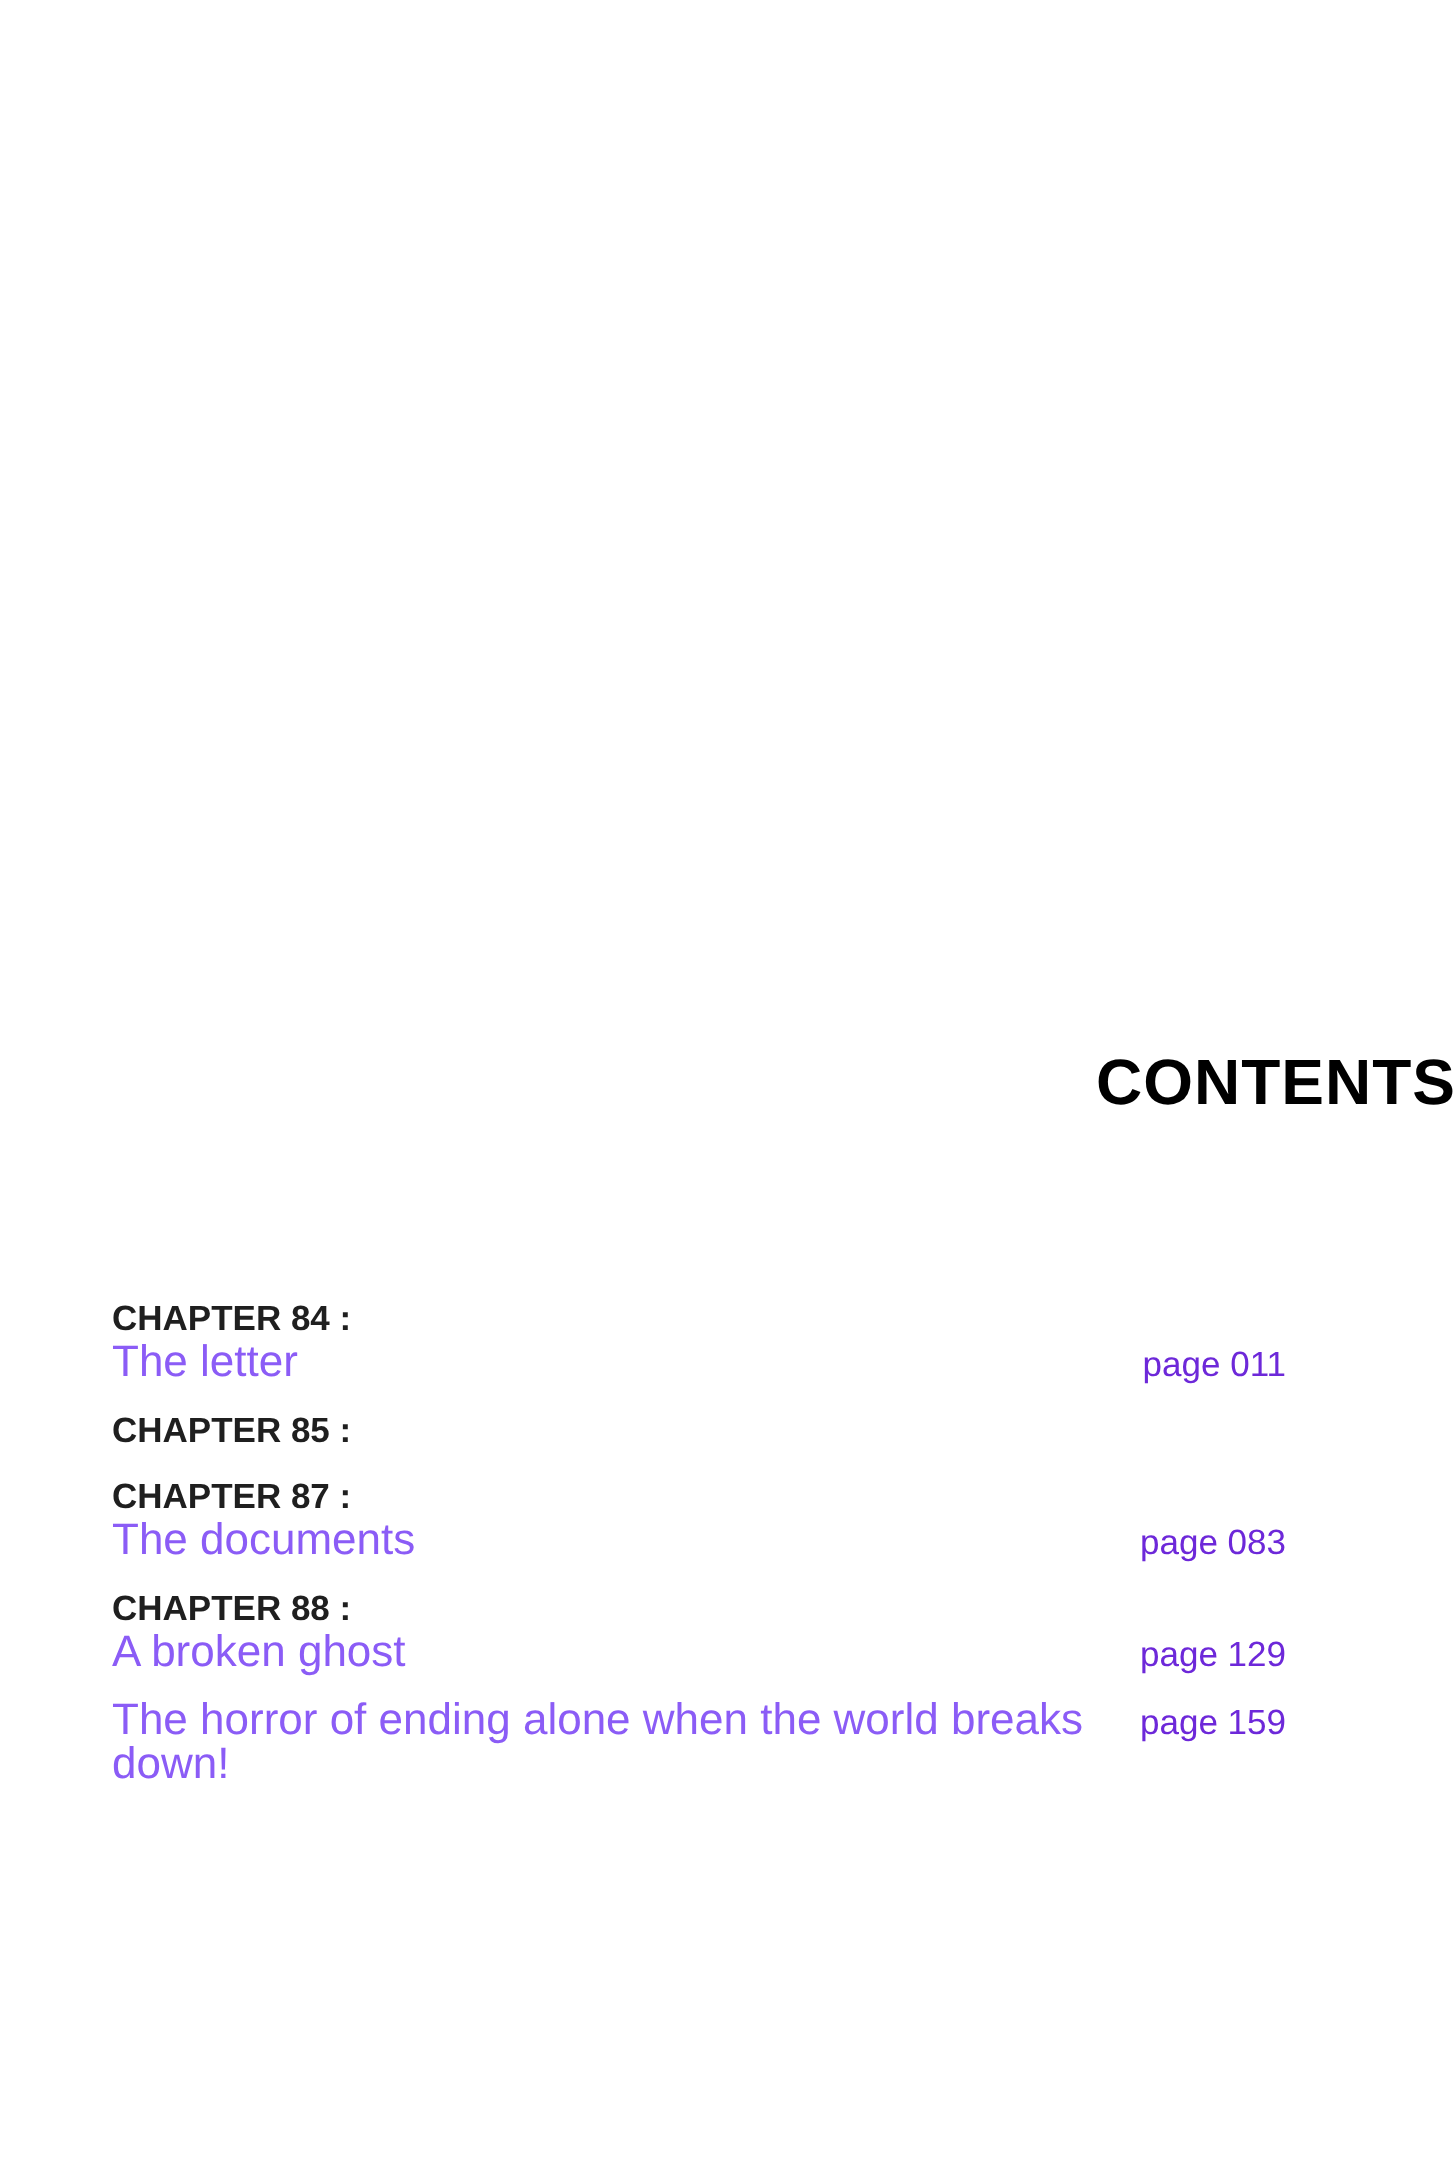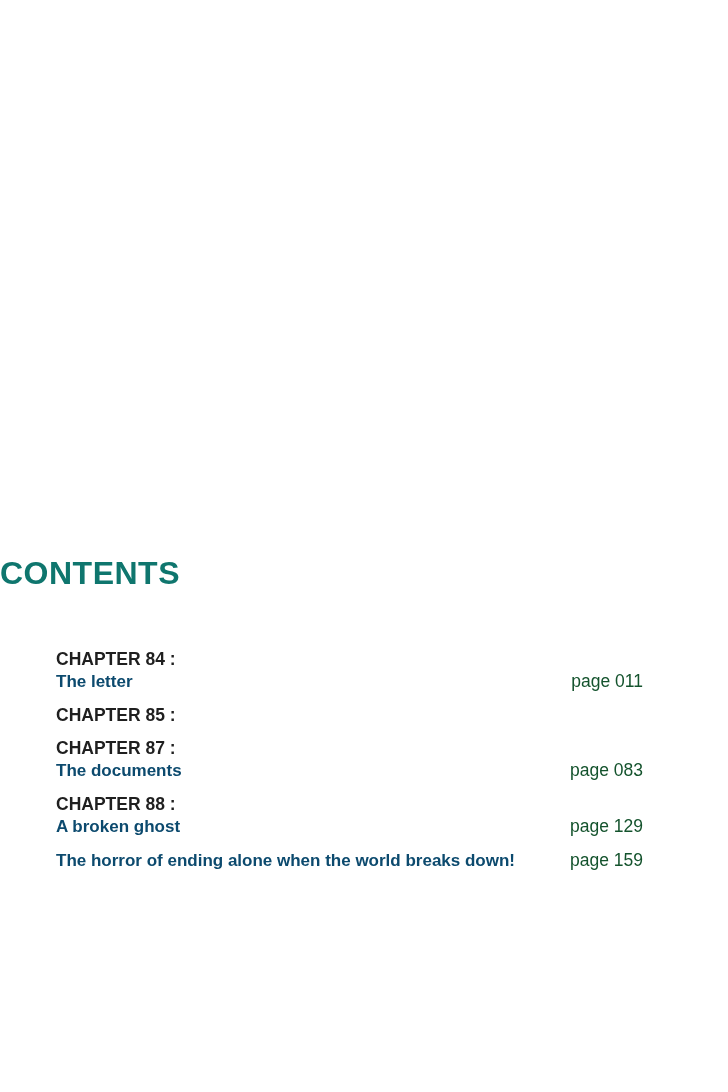--- a/index.html
+++ b/index.html
@@ -13,27 +13,26 @@
     height: 1092px;
     background: #ffffff;
     font-family: "Liberation Sans", sans-serif;
     overflow: hidden;
   }
   .contents-title {
     position: absolute;
     top: 524px;
     left: 0;
     width: 100%;
-    text-align: left;
+    text-align: right;
     font-size: 32px;
     line-height: 34px;
     font-weight: bold;
     letter-spacing: 0.5px;
-    color: #0f766e;
-    margin-top: 32px;
+    color: #000000;
   }
   .toc {
     position: absolute;
     top: 648px;
     left: 56px;
     width: 587px;
   }
   .toc-entry {
     margin-bottom: 11px;
   }
@@ -42,30 +41,30 @@
     line-height: 22px;
     font-weight: bold;
     color: #1f1f1f;
   }
   .entry-row {
     display: flex;
     justify-content: space-between;
     align-items: baseline;
   }
   .chapter-title {
-    font-size: 17px;
+    font-size: 22px;
     line-height: 22px;
-    font-weight: bold;
-    color: #0c4a6e;
+    font-weight: normal;
+    color: #8b5cf6;
   }
   .page-number {
     font-size: 17.5px;
     line-height: 22px;
     font-weight: normal;
-    color: #14532d;
+    color: #6d28d9;
     white-space: nowrap;
     padding-left: 16px;
   }
 </style>
 </head>
 <body>
 
 <div class="page">
 
   <div class="contents-title">CONTENTS</div>

